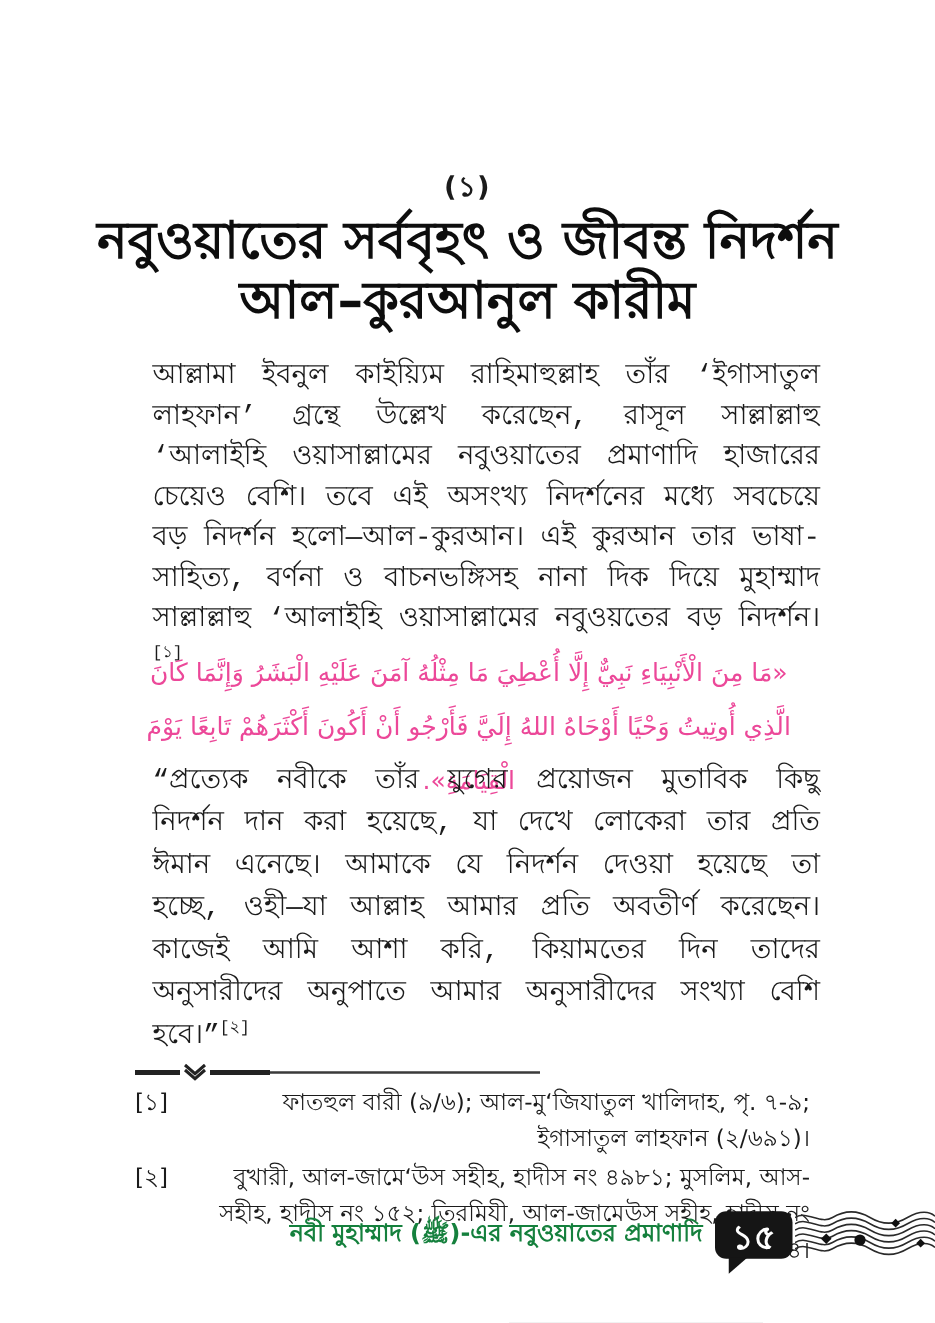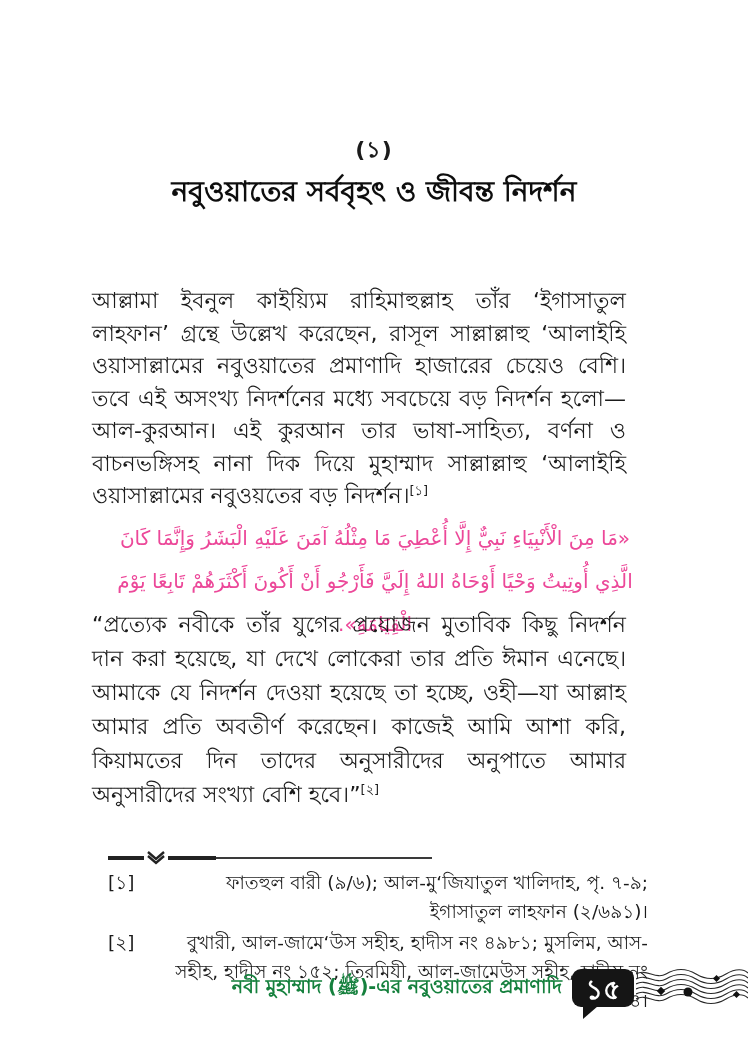--- a/index.html
+++ b/index.html
@@ -12,25 +12,25 @@
     color:#1b1b1b;
     overflow:hidden;
   }
   .center{text-align:center;}
   .chapter-number{
     position:absolute;left:0;top:132px;width:748px;
     font-size:22px;font-weight:bold;letter-spacing:1px;
   }
   .chapter-title{
     position:absolute;left:74px;top:168px;width:600px;
-    font-size:28px;font-weight:bold;line-height:48px;color:#0d0d0d;
+    font-size:41px;font-weight:bold;line-height:48px;color:#0d0d0d;
   }
   .body-par{
-    position:absolute;left:92px;width:534px;
-    font-size:22px;line-height:32.5px;text-align:justify;
+    position:absolute;left:122px;width:534px;
+    font-size:22px;line-height:32.5px;text-align:justify;font-family:Liberation Mono, monospace;
   }
   .par1{top:263px;}
   .leadin{top:460px;text-align:left;}
   .arabic{
     position:absolute;left:108px;top:497px;width:534px;
     direction:rtl;text-align:center;
     font-size:20px;line-height:43px;color:#ec4899;
     font-family:"DejaVu Sans","Liberation Serif",serif;
   }
   .translation{top:586px;line-height:34px;}
@@ -77,20 +77,21 @@
 </style>
 </head>
 <body>
 
 <div class="page">
 
   <div class="chapter-number center">(১)</div>
 
   <div class="chapter-title center">
     <div>নবুওয়াতের সর্ববৃহৎ ও জীবন্ত নিদর্শন</div>
+    <div>আল–কুরআনুল কারীম</div>
   </div>
 
   <p class="body-par par1"><span>আল্লামা ইবনুল কাইয়্যিম রাহিমাহুল্লাহ তাঁর ‘ইগাসাতুল লাহফান’ গ্রন্থে উল্লেখ করেছেন, রাসূল সাল্লাল্লাহু ‘আলাইহি ওয়াসাল্লামের নবুওয়াতের প্রমাণাদি হাজারের চেয়েও বেশি। তবে এই অসংখ্য নিদর্শনের মধ্যে সবচেয়ে বড় নিদর্শন হলো—আল-কুরআন। এই কুরআন তার ভাষা-সাহিত্য, বর্ণনা ও বাচনভঙ্গিসহ নানা দিক দিয়ে মুহাম্মাদ সাল্লাল্লাহু ‘আলাইহি ওয়াসাল্লামের নবুওয়তের বড় নিদর্শন।</span><sup class="fn-ref">[১]</sup></p>
 
 
   <p class="arabic">«مَا مِنَ الْأَنْبِيَاءِ نَبِيٌّ إِلَّا أُعْطِيَ مَا مِثْلُهُ آمَنَ عَلَيْهِ الْبَشَرُ وَإِنَّمَا كَانَ الَّذِي أُوتِيتُ وَحْيًا أَوْحَاهُ اللهُ إِلَيَّ فَأَرْجُو أَنْ أَكُونَ أَكْثَرَهُمْ تَابِعًا يَوْمَ الْقِيَامَةِ».</p>
 
   <p class="body-par translation"><span>“প্রত্যেক নবীকে তাঁর যুগের প্রয়োজন মুতাবিক কিছু নিদর্শন দান করা হয়েছে, যা দেখে লোকেরা তার প্রতি ঈমান এনেছে। আমাকে যে নিদর্শন দেওয়া হয়েছে তা হচ্ছে, ওহী—যা আল্লাহ আমার প্রতি অবতীর্ণ করেছেন। কাজেই আমি আশা করি, কিয়ামতের দিন তাদের অনুসারীদের অনুপাতে আমার অনুসারীদের সংখ্যা বেশি হবে।”</span><sup class="fn-ref">[২]</sup></p>
 
   <div class="fn-divider">

